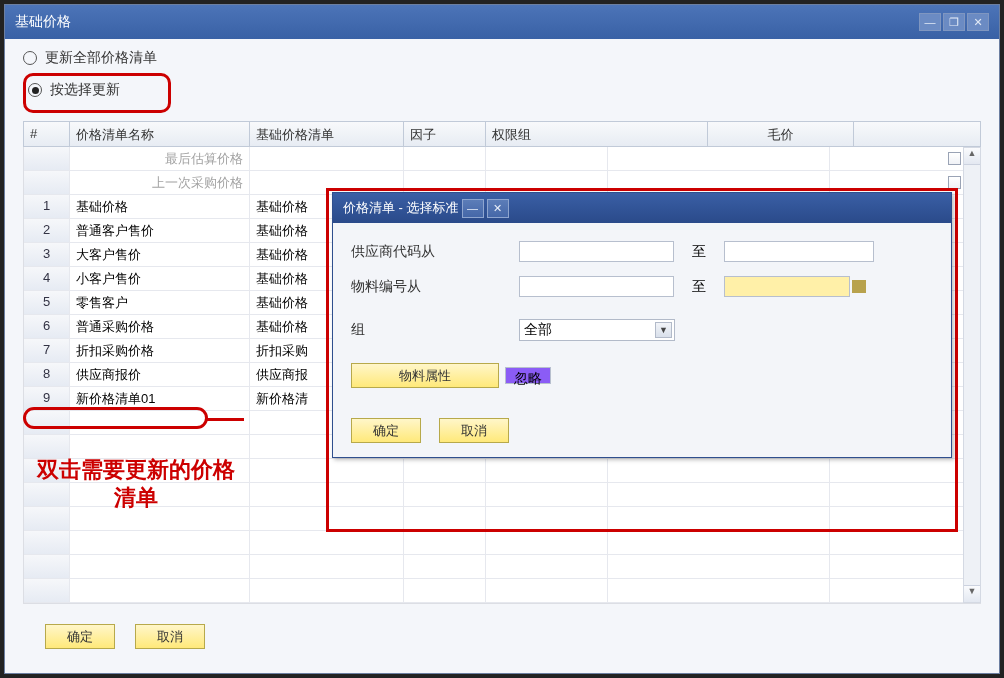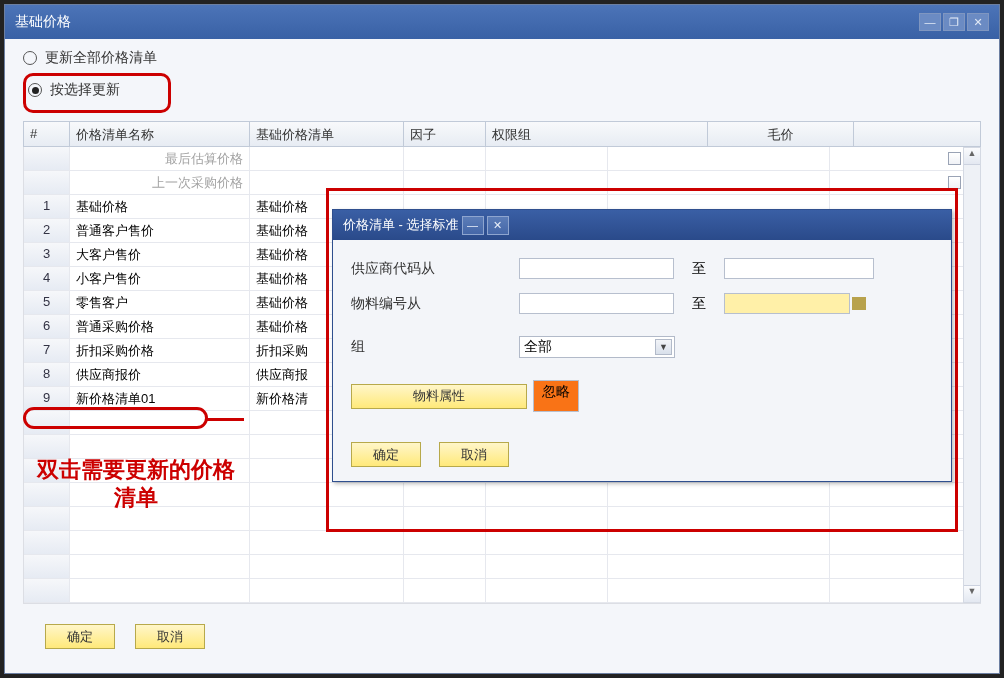--- a/index.html
+++ b/index.html
@@ -182,21 +182,21 @@
   cursor: pointer;
 }
 .bottom-btns {
   position: absolute;
   left: 40px; bottom: 24px;
   display: flex;
   gap: 20px;
 }
 .dialog {
   position: absolute;
-  left: 332px; top: 209px;
+  left: 332px; top: 192px;
   width: 620px;
   background: #f3f5f9;
   border: 1px solid #2f4f8e;
   box-shadow: 2px 2px 4px rgba(0,0,0,0.25);
 }
 .dialog-outline {
   position: absolute;
   left: 326px; top: 188px;
   width: 632px; height: 344px;
   border: 3px solid #cc0000;
@@ -253,28 +253,28 @@
 }
 .dselect .arrow {
   position: absolute; right: 2px; top: 2px;
   width: 17px; height: 16px;
   background: linear-gradient(#f2f4f8,#d9e0eb);
   border: 1px solid #b2bac9;
   display: flex; align-items:center; justify-content:center;
   font-size: 9px; color:#444;
 }
 .attr-btn {
-  width: 176px;
+  width: 148px;
   text-align: right;
 }
 .attr-value {
   border: 1px solid #b7bfce;
-  height: 32px;
+  height: 17px;
   padding: 2px 8px;
-  background: #f97316;
+  background: #8b5cf6;
   margin-left: 6px;
 }
 .dialog-btns {
   display: flex; gap: 18px; margin-top: 30px;
 }
 .inner-icon {
   width: 14px; height: 13px;
   background: #b8a24d;
   display:inline-block;
   margin-left:2px;

